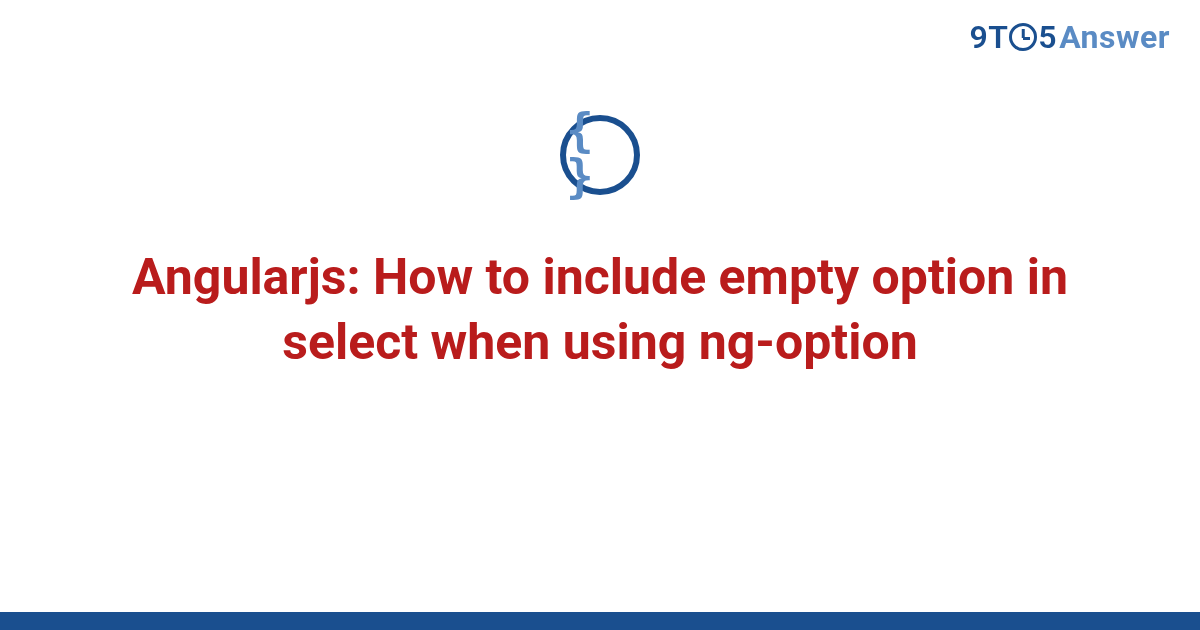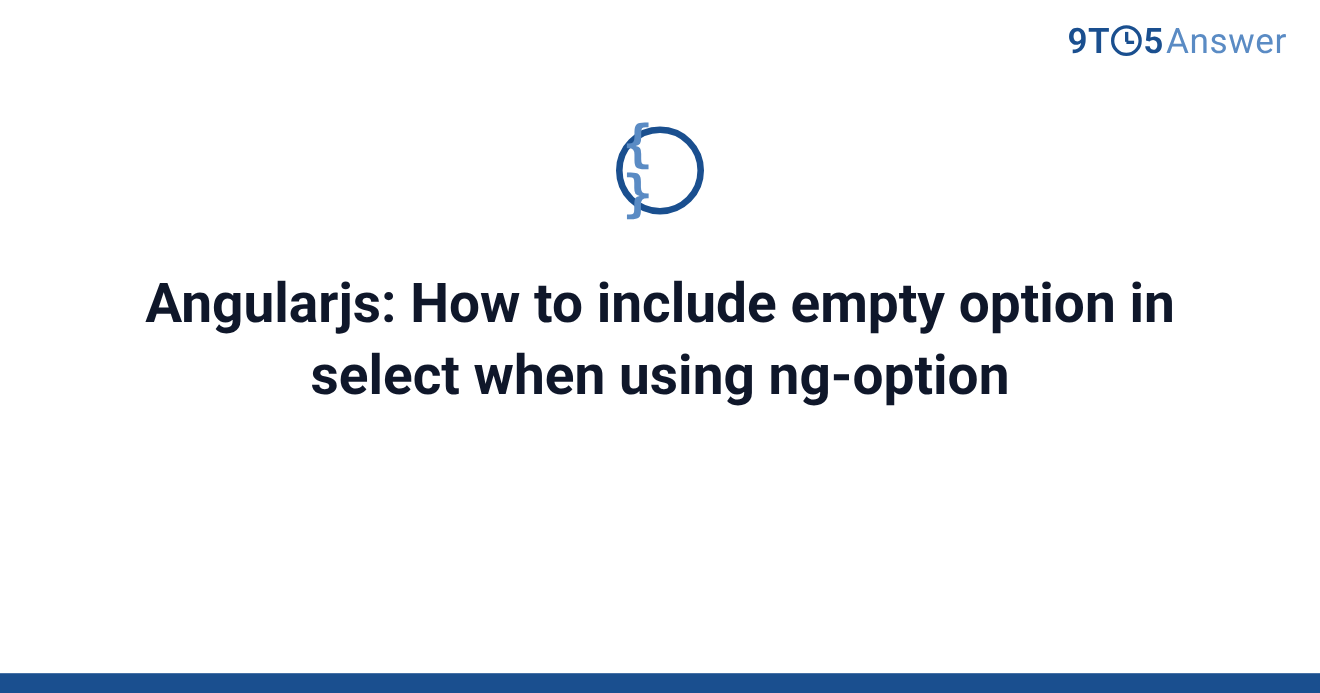--- a/index.html
+++ b/index.html
@@ -64,21 +64,21 @@
       background: #1a4f8f;
       top: 11px;
       left: 50%;
     }
     .logo .five {
       color: #1a4f8f;
       font-weight: 600;
     }
     .logo .answer {
       color: #5a8bc4;
-      font-weight: 400;
+      font-weight: 700;
       margin-left: 2px;
     }
     .center-content {
       position: absolute;
       top: 115px;
       left: 50%;
       transform: translateX(-50%);
       width: 100%;
       display: flex;
       flex-direction: column;
@@ -99,21 +99,21 @@
       font-weight: 700;
       color: #5a8bc4;
       letter-spacing: -4px;
       font-family: "Consolas", "Monaco", monospace;
       line-height: 1;
       transform: translateY(-2px);
     }
     .title {
       font-size: 50px;
       font-weight: 700;
-      color: #0f172a;
+      color: #b91c1c;
       text-align: center;
       line-height: 1.3;
       max-width: 1020px;
       padding: 0 40px;
     }
     .bottom-bar {
       position: absolute;
       bottom: 0;
       left: 0;
       width: 100%;

